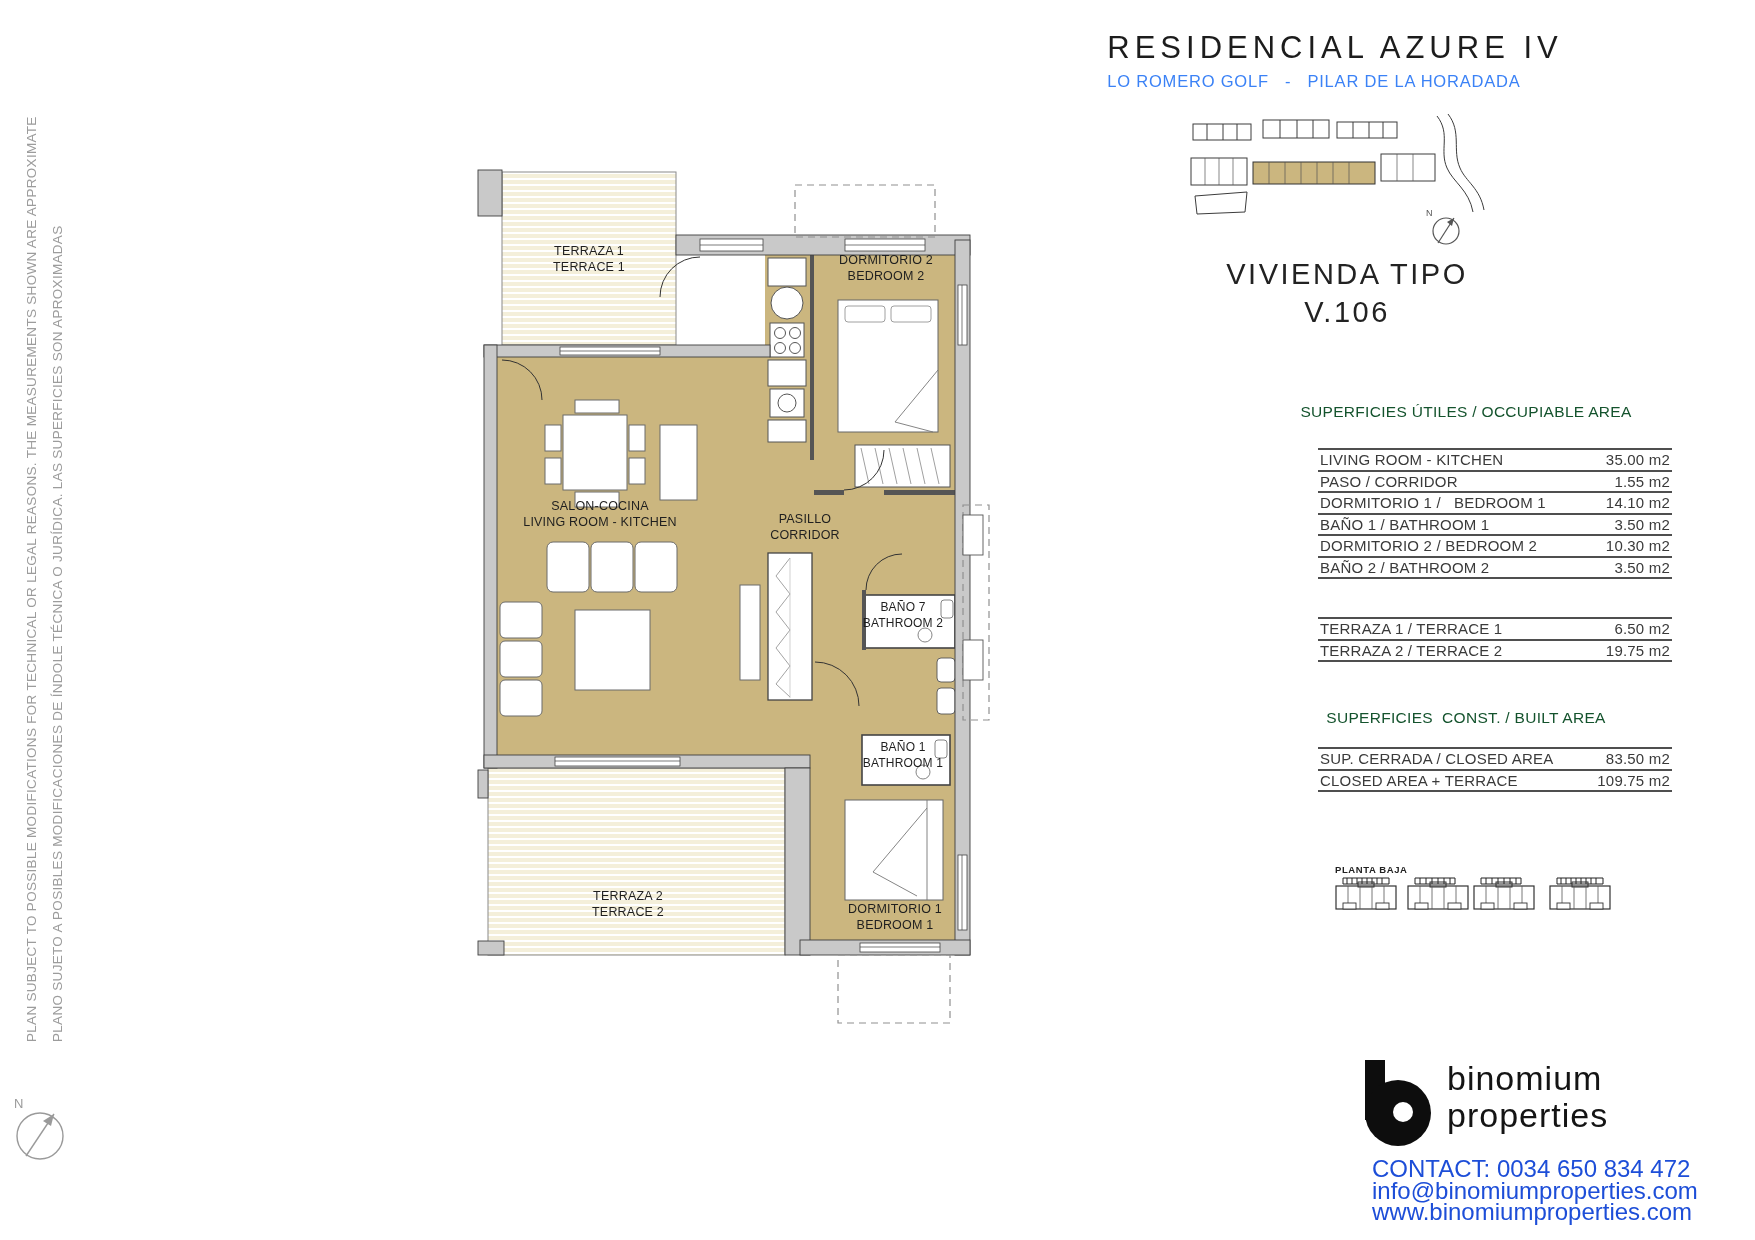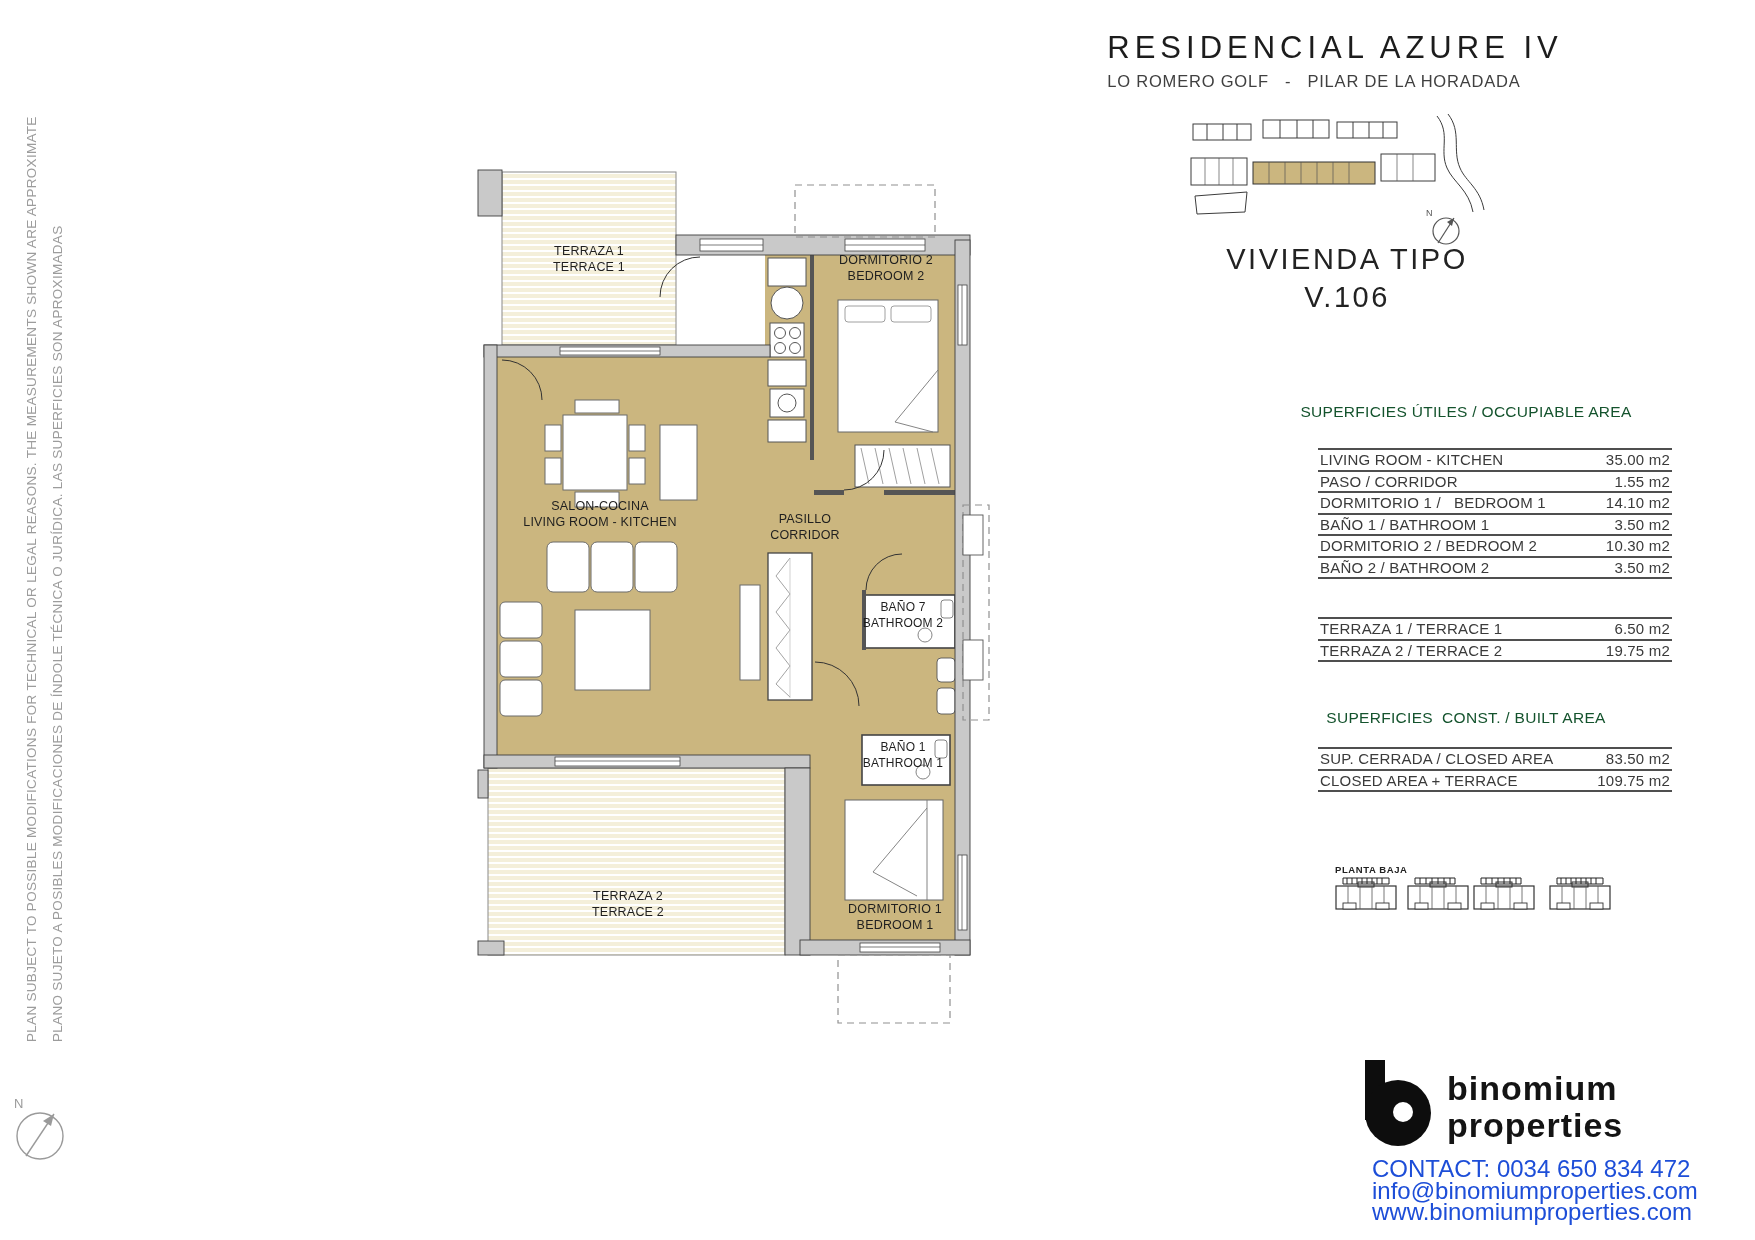--- a/index.html
+++ b/index.html
@@ -11,37 +11,37 @@
   
   .disclaimer{
     position:absolute;transform:rotate(-90deg);transform-origin:0 0;
     white-space:nowrap;font-size:13.5px;letter-spacing:.3px;color:#9c9c9c;
   }
   .disc-en{left:24px;top:1042px;}
   .disc-es{left:50px;top:1042px;}
   
   .brand-title{left:1335px;top:30px;transform:translateX(-50%);text-align:left;white-space:nowrap;}
   .brand-title .t1{font-size:31px;letter-spacing:5px;color:#1c1c1c;font-weight:400;}
-  .brand-title .t2{font-size:16.5px;letter-spacing:.8px;color:#404040;margin-top:6px;white-space:pre;}
-  .unit-title{left:1347px;top:240px;transform:translateX(-50%);text-align:center;white-space:nowrap;
+  .brand-title .t2{font-size:16.5px;letter-spacing:.8px;color:#3b82f6;margin-top:6px;white-space:pre;}
+  .unit-title{left:1347px;top:255px;transform:translateX(-50%);text-align:center;white-space:nowrap;
     font-size:29px;letter-spacing:2.5px;line-height:38px;color:#222;}
   
   .tbl-header{left:1256px;width:420px;text-align:center;font-size:15.5px;letter-spacing:.3px;color:#14532d;white-space:pre;}
   .occ-header{top:403px;} .built-header{top:709px;}
   .tbl{left:1318px;width:354px;border-top:2px solid #4f4f4f;}
   .occ-table{top:448px;} .terr-table{top:617px;} .built-table{top:747px;}
   .trow{display:flex;justify-content:space-between;align-items:center;
     border-bottom:2px solid #4f4f4f;padding:1px 2px;font-size:15px;letter-spacing:.2px;color:#3a3a3a;height:17.5px;}
   .trow span{white-space:pre;}
   
   .floors{left:1335px;top:864px;width:290px;}
   .floor-row{margin-bottom:7px;}
   .floor-label{font-size:9.5px;font-weight:bold;letter-spacing:.6px;color:#222;margin-bottom:2px;}
   
-  .logo{left:1365px;top:1060px;display:flex;align-items:flex-end;font-weight:bold;}
+  .logo{left:1365px;top:1060px;display:flex;align-items:flex-start;}
   .logo-b{position:relative;width:70px;height:86px;}
   .logo-b .stem{position:absolute;left:0;top:0;width:20px;height:60px;background:#0d0d0d;}
   .logo-b .disc{position:absolute;left:0;bottom:0;width:66px;height:66px;border-radius:50%;background:#0d0d0d;}
   .logo-b .hole{position:absolute;left:28px;bottom:24px;width:20px;height:20px;border-radius:50%;background:#fff;}
   .logo-text{margin-left:12px;line-height:37px;font-size:34px;letter-spacing:1px;color:#141414;margin-bottom:2px;}
   .contact{left:1372px;top:1158px;font-size:24px;line-height:21.5px;color:#1d4ed8;}
   
   .plan{left:455px;top:160px;width:545px;height:880px;}
   .plan svg{position:absolute;left:0;top:0;}
   .room-label{position:absolute;text-align:center;font-size:12.5px;line-height:15.5px;letter-spacing:.2px;color:#1f1f1f;}

